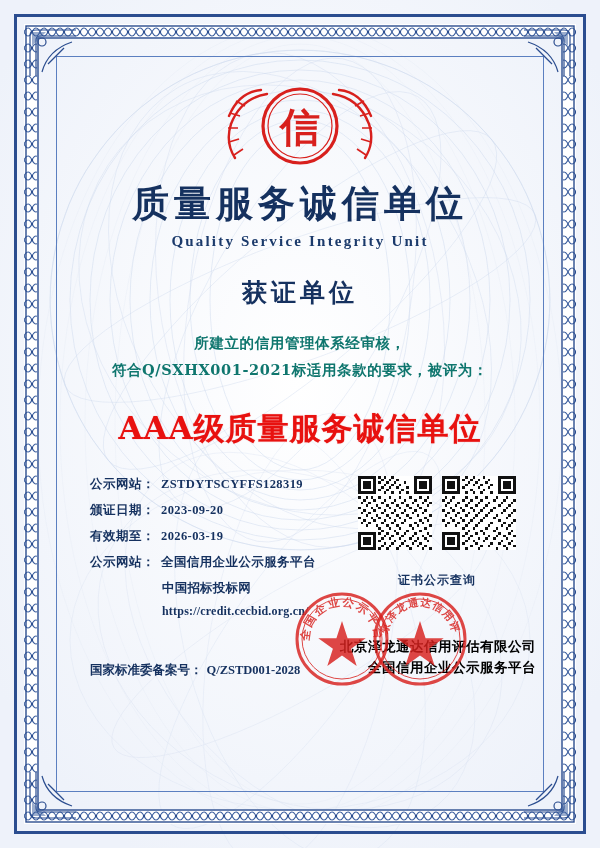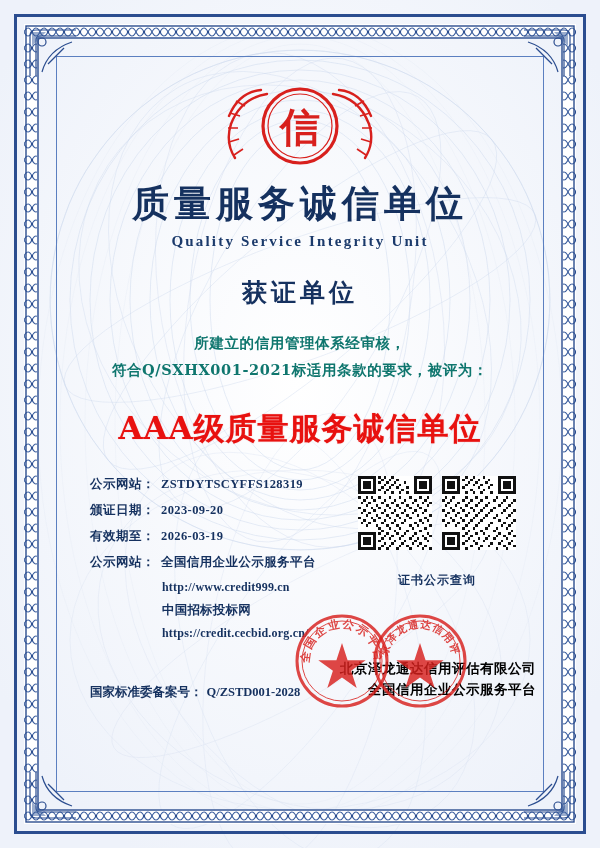--- a/index.html
+++ b/index.html
@@ -421,21 +421,20 @@
         <div class="field-row">
           <span class="field-label">有效期至：</span>
           <span class="field-value">2026-03-19</span>
         </div>
         <div class="field-row">
           <span class="field-label">公示网站：</span>
           <span class="field-value cn">全国信用企业公示服务平台</span>
         </div>
 
         <div class="sub-lines">
-          <div class="sub-line">http://www.credit999.cn</div>
           <div class="sub-line cn">中国招标投标网</div>
           <div class="sub-line">https://credit.cecbid.org.cn/</div>
         </div>
       </div>
 
       <div class="qr-area">
         <div class="qr-pair">
           <div class="qr">
             <svg width="74" height="74" viewBox="0 0 29 29" xmlns="http://www.w3.org/2000/svg" shape-rendering="crispEdges">
               <rect width="29" height="29" fill="#ffffff"></rect>

